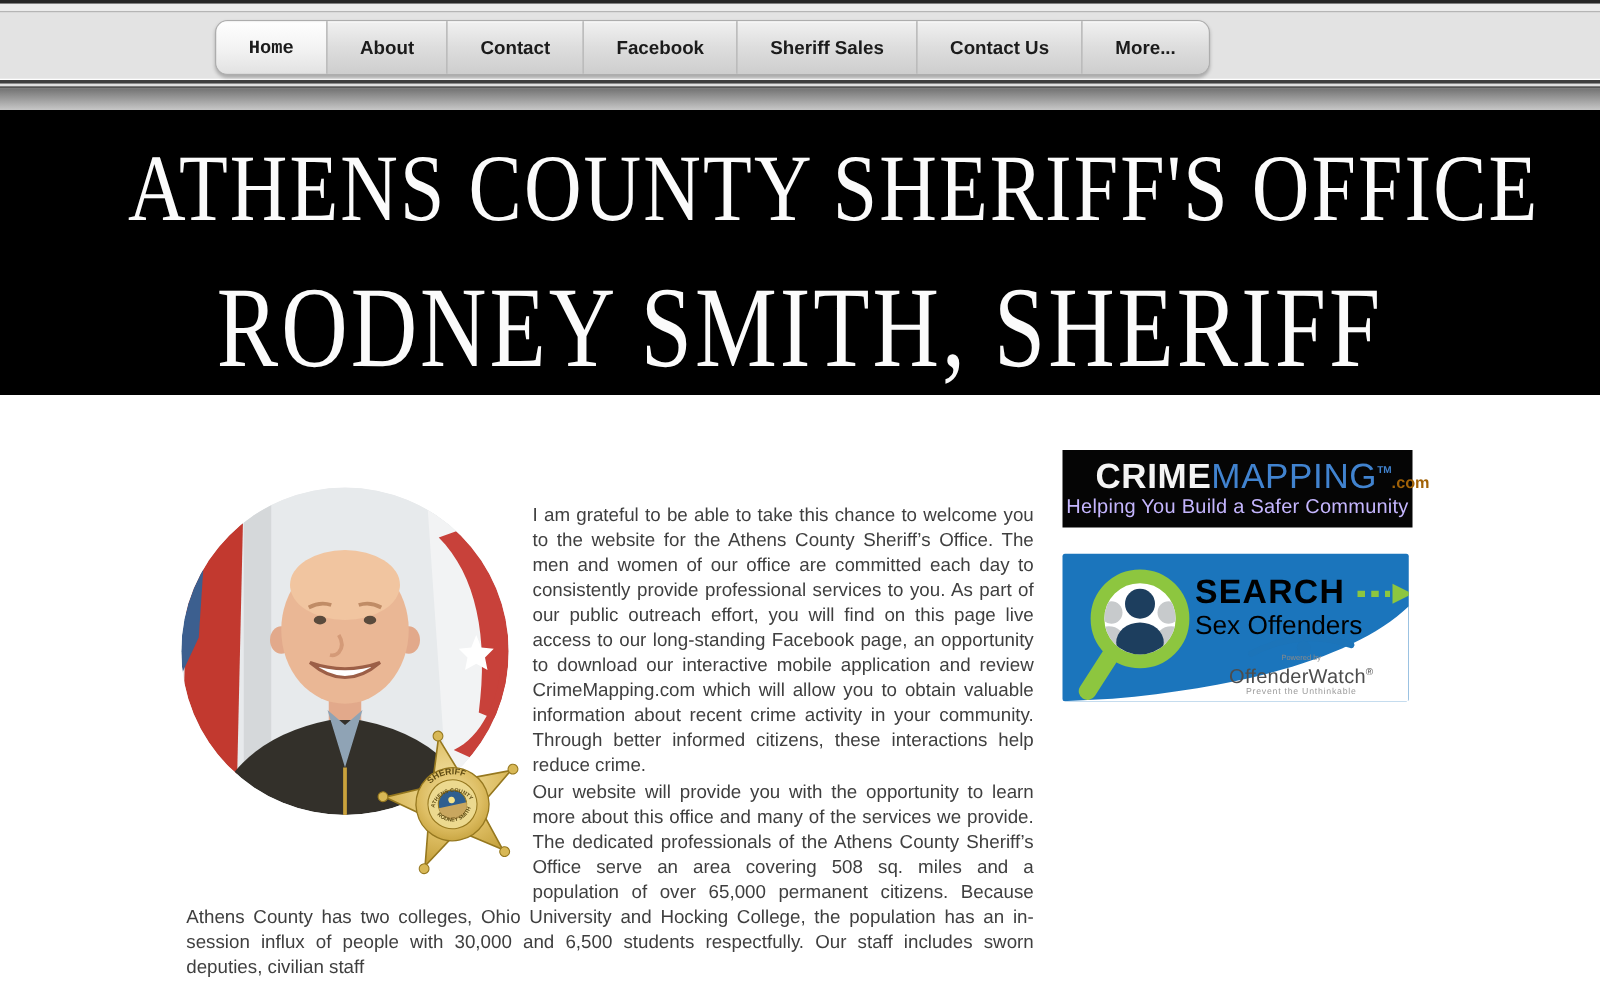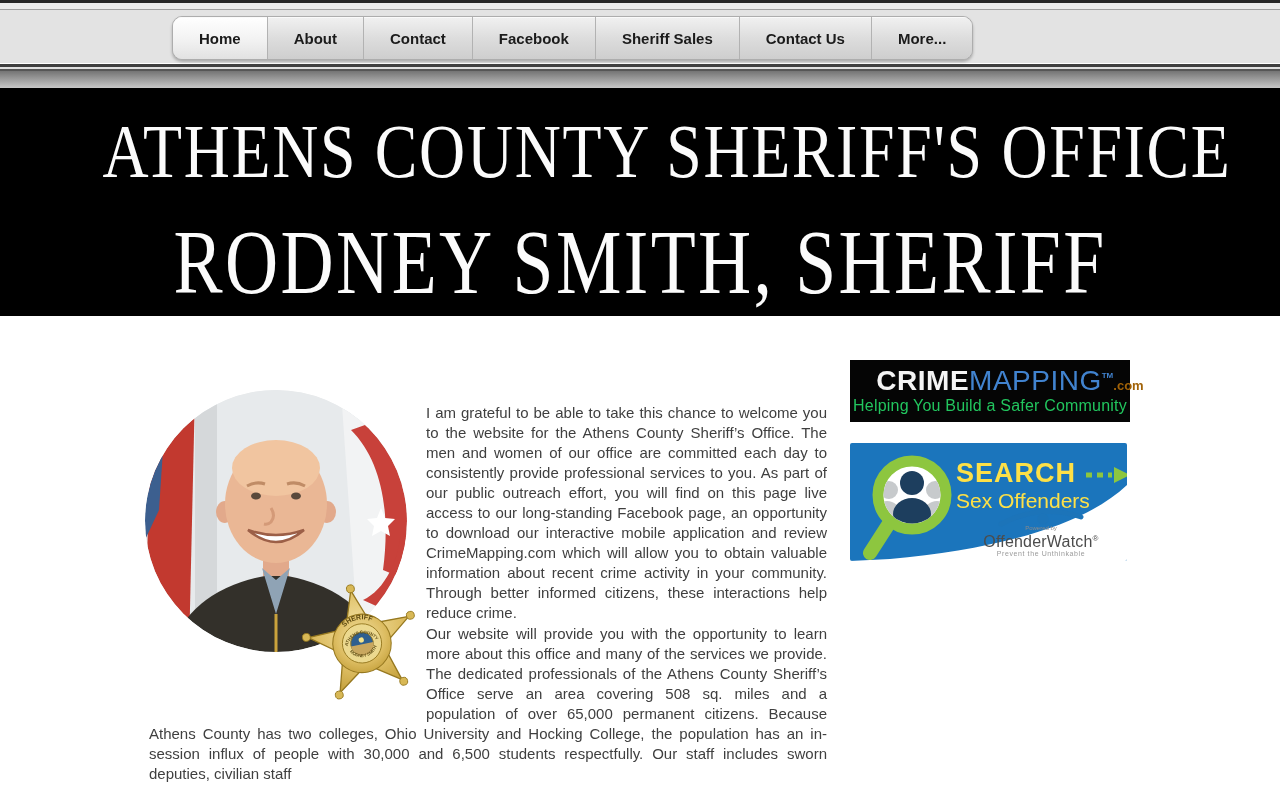--- a/index.html
+++ b/index.html
@@ -33,20 +33,21 @@
     display:flex;align-items:center;justify-content:center;
     padding:0 26px;cursor:pointer;
     font-size:15px;font-weight:bold;color:#1b1b1b;
     background:linear-gradient(180deg,#f1f1f1 0%,#dddddd 50%,#cecece 100%);
     box-shadow:inset 0 1px 0 #fafafa;
     white-space:nowrap;
   }
   .tab + .tab{border-left:1px solid #b2b2b2;}
   .tab.active{
     background:linear-gradient(180deg,#ffffff 0%,#f2f2f2 55%,#e2e2e2 100%);
+    font-family:Liberation Mono, monospace;
   }
 
   
   .masthead{
     position:absolute;left:0;top:88px;width:1280px;height:228px;
     background:#000;color:#fff;overflow:hidden;
   }
   .mast-line{
     font-family:"Liberation Serif","DejaVu Serif",serif;
     white-space:nowrap;text-align:center;color:#fbfbfb;
@@ -89,21 +90,21 @@
   .cm-tm{font-size:8px;font-weight:bold;vertical-align:super;position:relative;top:-12px;}
   .cm-com{font-size:13px;font-weight:bold;}
   .cm-tagline{font-size:16px;margin-top:2px;letter-spacing:0.2px;}
 
   .so-banner{
     position:relative;margin-top:21px;width:277px;height:118px;
     background:#1b75bc;overflow:hidden;cursor:pointer;border-radius:2px;
   }
   .so-swoosh{position:absolute;left:0;top:0;width:277px;height:118px;}
   .so-mag{position:absolute;left:8px;top:6px;}
-  .so-text{position:absolute;left:106px;top:17px;color:#fde047;}
+  .so-text{position:absolute;left:106px;top:17px;color:#000000;}
   .so-search-row{display:flex;align-items:center;}
   .so-search{font-size:27px;font-weight:bold;letter-spacing:1px;line-height:1;}
   .so-arrow{margin-left:8px;margin-top:2px;}
   .so-subject{font-size:21px;font-weight:400;margin-top:3px;line-height:1;}
   .ow-logo{position:absolute;right:6px;bottom:3px;width:160px;text-align:center;}
   .ow-arc{display:block;margin:0 auto -2px auto;}
   .ow-powered{font-size:6px;color:#8a8a8a;line-height:6px;}
   .ow-brand{font-size:16px;color:#4c4c4c;letter-spacing:0.2px;line-height:16px;}
   .ow-reg{font-size:8px;vertical-align:super;}
   .ow-slogan{font-size:7px;color:#9a9a9a;letter-spacing:0.6px;line-height:8px;}
@@ -226,21 +227,21 @@
 
   <aside class="sidebar">
 
     <div class="cm-banner">
       <div class="cm-line1">
         <span class="cm-crime">CRIME</span>
           <span class="cm-mapping" style="color:#4183cf">MAPPING</span>
           <span class="cm-tm" style="color:#4183cf">TM</span>
           <span class="cm-com" style="color:#a16207">.com</span>
       </div>
-      <div class="cm-tagline" style="color:#22c55e">Helping You Build a Safer Community</div>
+      <div class="cm-tagline" style="color:#c4b5fd">Helping You Build a Safer Community</div>
     </div>
 
     <div class="so-banner">
       <svg class="so-swoosh" width="277" height="118" viewBox="0 0 277 118">
         <path d="M277,42 C235,82 150,106 40,116 L0,118 L277,118 Z" fill="#ffffff"></path>
       </svg>
 
       <svg class="so-mag" width="104" height="112" viewBox="0 0 104 112">
         <line x1="30" y1="76" x2="12" y2="104" stroke="#8dc63f" stroke-width="14" stroke-linecap="round"></line>
         <circle cx="54" cy="46" r="34" fill="#ffffff" stroke="#8dc63f" stroke-width="11"></circle>

